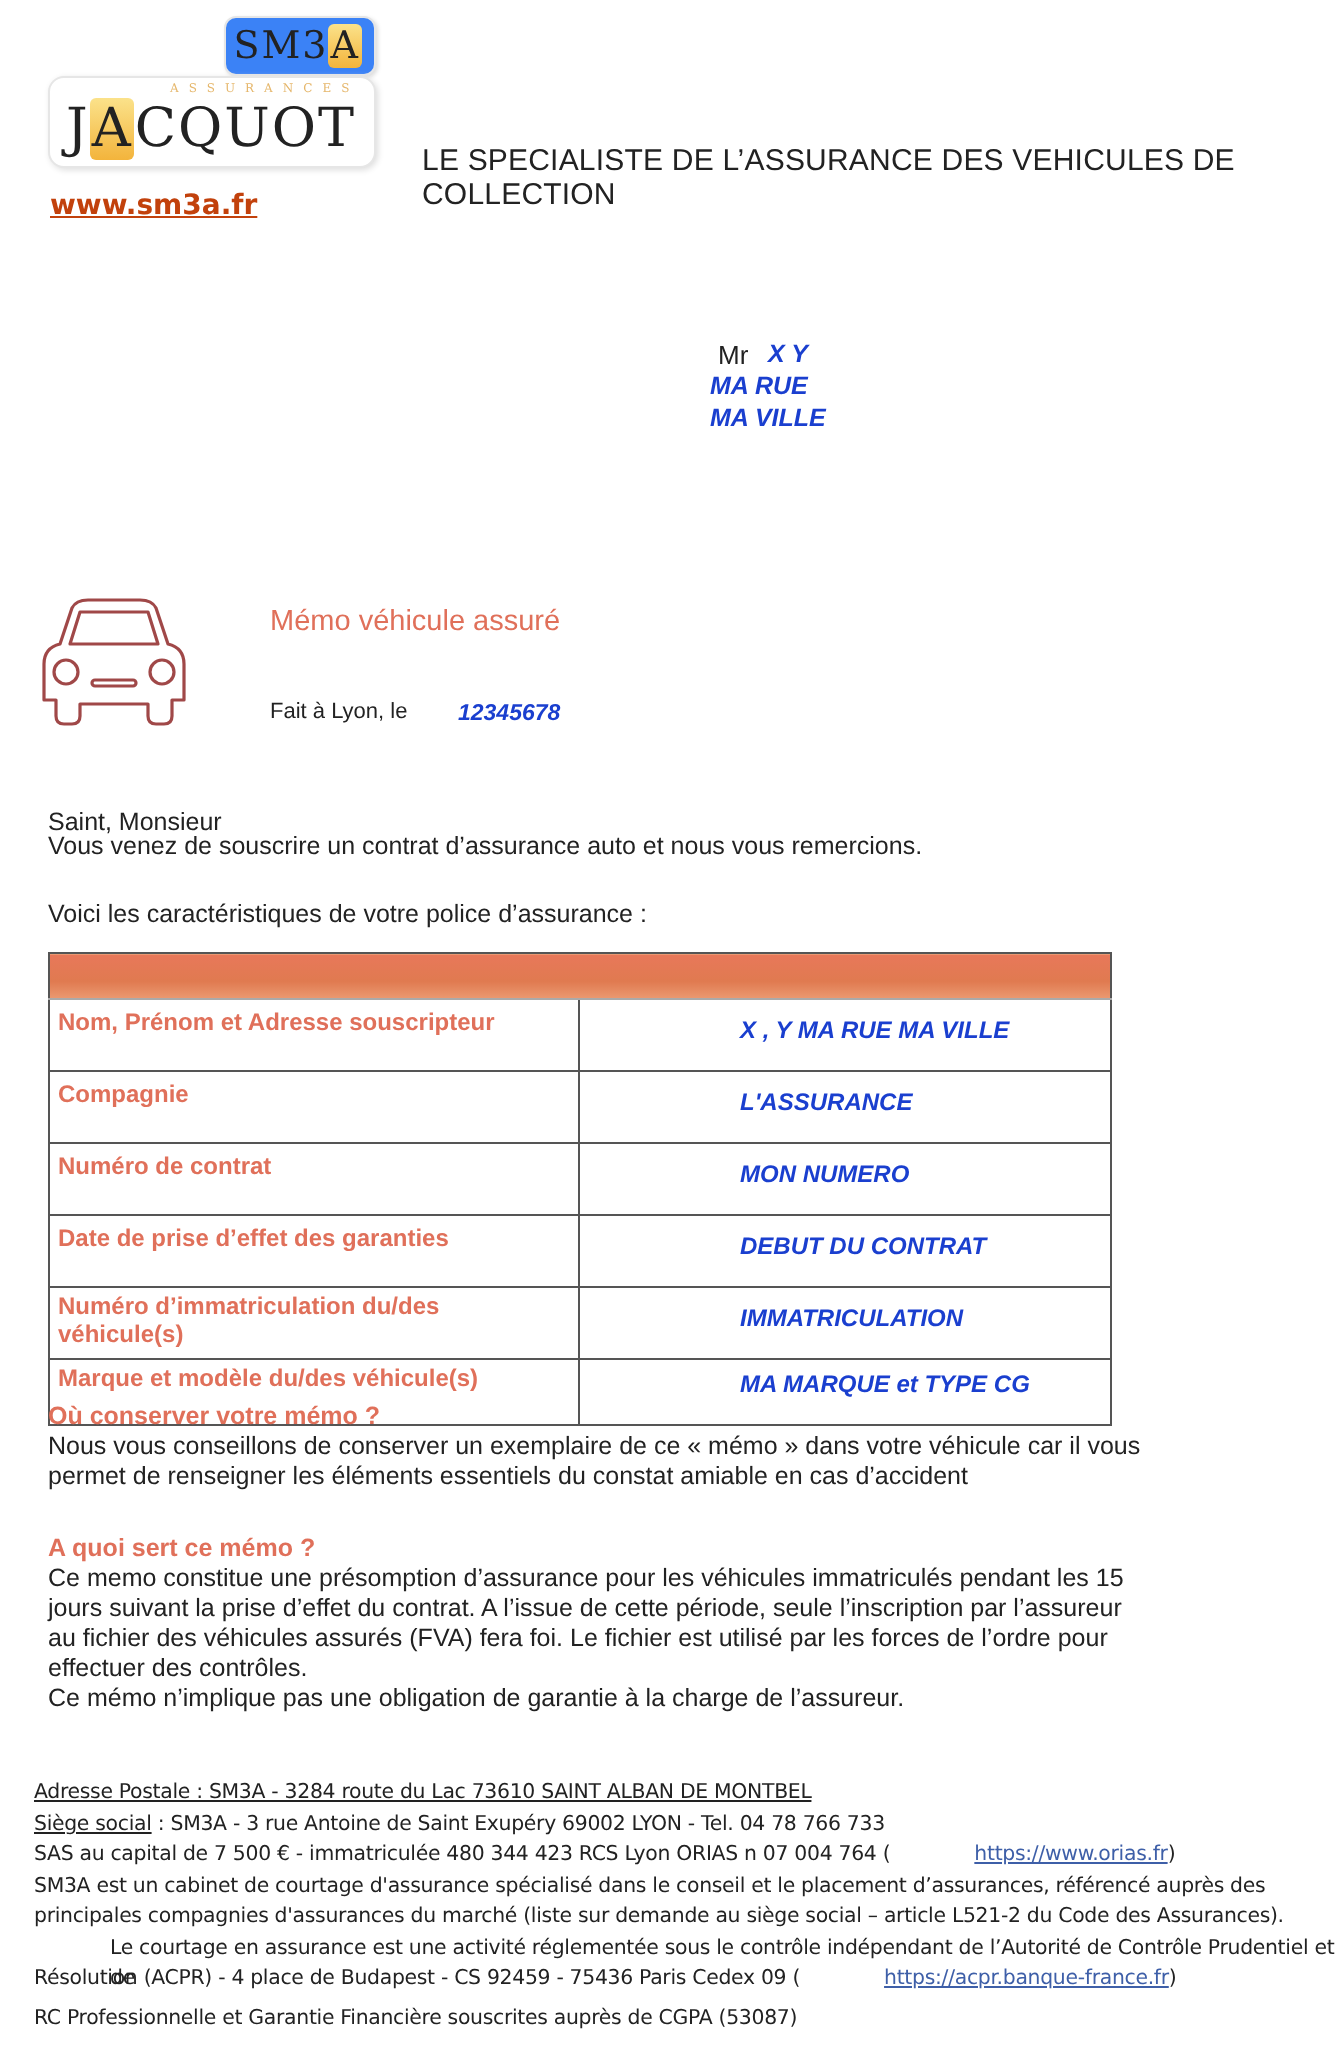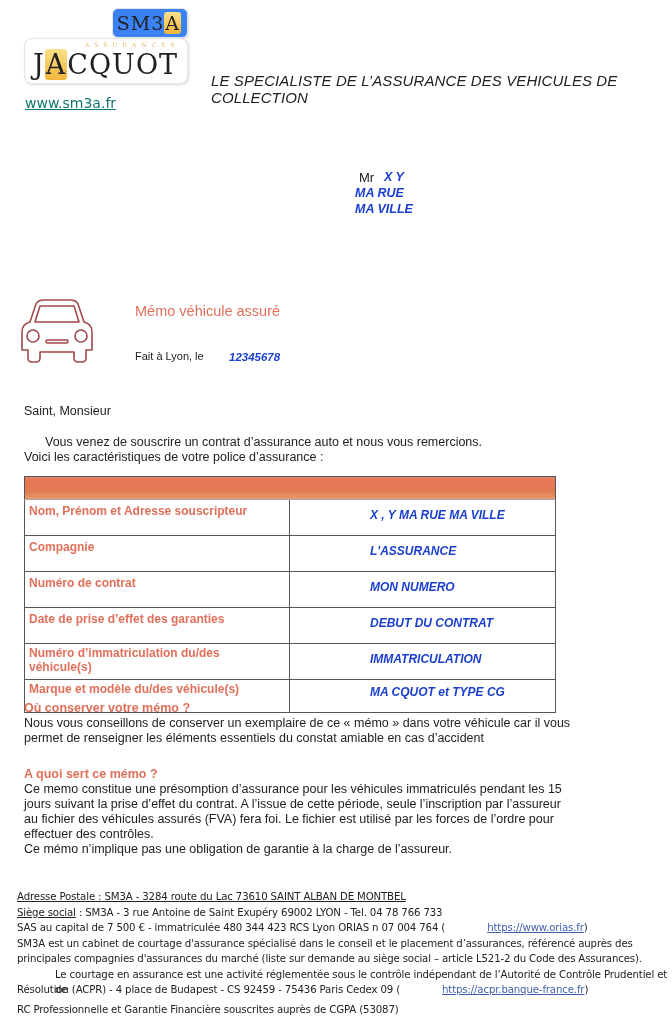--- a/index.html
+++ b/index.html
@@ -7,22 +7,22 @@
   .abs { position: absolute; }
 
   
   .logo-sm3a { left: 112px; top: 8px; width: 74px; height: 28px; border: 1px solid #e6e6e6; border-radius: 6px; box-shadow: 1px 1px 2px #ddd; background: #3b82f6; }
   .logo-sm3a span.t { position: absolute; right: 6px; top: 3px; font-family: "DejaVu Serif", serif; font-size: 19px; letter-spacing: 1px; color: #222; }
   .logo-sm3a span.t b { font-weight: normal; background: linear-gradient(#fbe28a, #f3b43c); border-radius: 3px; padding: 0 1px; }
   .logo-jac { left: 24px; top: 38px; width: 162px; height: 44px; border: 1px solid #e6e6e6; border-radius: 8px; box-shadow: 1px 1px 3px #ddd; background: #fff; }
   .logo-jac .ass { position: absolute; left: 60px; top: 2px; font-family: "DejaVu Serif", serif; font-size: 6px; letter-spacing: 5px; color: #e5b66a; }
   .logo-jac .name { position: absolute; left: 8px; top: 10px; font-family: "DejaVu Serif", serif; font-size: 27px; letter-spacing: 1px; color: #222; }
   .logo-jac .name b { font-weight: normal; background: linear-gradient(#fbe28a, #f3b43c); border-radius: 3px; padding: 0 1px; }
-  .site-link { left: 25px; top: 95px; font-size: 14px; color: #0f766e; text-decoration: underline; font-family: "DejaVu Sans", sans-serif; }
-  .tagline { left: 211px; top: 72px; font-size: 15px; font-style: italic; color: #222; letter-spacing: 0.1px; }
+  .site-link { left: 25px; top: 95px; font-size: 14px; color: #c2410c; text-decoration: underline; font-family: "DejaVu Sans", sans-serif; font-weight: bold; }
+  .tagline { left: 211px; top: 72px; font-size: 15px; color: #222; letter-spacing: 0.1px; }
 
   
   .rec { font-size: 12.5px; font-weight: bold; font-style: italic; color: #1a3fcf; }
   .mr { left: 359px; top: 170px; font-size: 13px; color: #222; }
 
   
   .car { left: 18px; top: 296px; width: 78px; height: 70px; }
   .memo-title { left: 135px; top: 303px; font-size: 14.5px; color: #e0705a; }
   .fait { left: 135px; top: 350px; font-size: 11px; color: #222; }
   .fait-date { left: 229px; top: 351px; font-size: 11.5px; font-weight: bold; font-style: italic; color: #1a3fcf; }
@@ -66,21 +66,21 @@
     <circle cx="15" cy="40" r="6"></circle>
     <circle cx="63" cy="40" r="6"></circle>
     <rect x="28" y="44" width="22" height="3" rx="1.5"></rect>
   </g>
 </svg>
 <div class="abs memo-title">Mémo véhicule assuré</div>
 <div class="abs fait">Fait à Lyon, le</div>
 <div class="abs fait-date">12345678</div>
 
 <div class="abs p" style="left:24px; top:404px;">Saint, Monsieur</div>
-<div class="abs p" style="left:24px; top:435px;margin-left:21px;">Vous venez de souscrire un contrat d’assurance auto et nous vous remercions.</div>
+<div class="abs p" style="left:24px; top:416px;">Vous venez de souscrire un contrat d’assurance auto et nous vous remercions.</div>
 <div class="abs p" style="left:24px; top:450px;">Voici les caractéristiques de votre police d’assurance :</div>
 
 <table class="memo">
   <tbody>
       <tr class="hdr">
         <td colspan="2"></td>
       </tr>
   <tr>
     <td class="lbl">Nom, Prénom et Adresse souscripteur</td>
     <td class="val">X , Y MA RUE MA VILLE</td>
@@ -96,21 +96,21 @@
   <tr>
     <td class="lbl">Date de prise d’effet des garanties</td>
     <td class="val">DEBUT DU CONTRAT</td>
   </tr>
   <tr>
     <td class="lbl" style="height:30px; padding-top:2px;">Numéro d’immatriculation du/des véhicule(s)</td>
     <td class="val" style="padding-top:8px;">IMMATRICULATION</td>
   </tr>
   <tr>
     <td class="lbl" style="height:26px; padding-top:2px;">Marque et modèle du/des véhicule(s)</td>
-    <td class="val" style="padding-top:5px;">MA CQUOT et TYPE CG</td>
+    <td class="val" style="padding-top:5px;">MA MARQUE et TYPE CG</td>
   </tr>
 </tbody>
   </table>
 
 <div class="abs h-red" style="left:24px; top:701px;">Où conserver votre mémo ?</div>
 <div class="abs p" style="left:24px; top:716px;">Nous vous conseillons de conserver un exemplaire de ce « mémo » dans votre véhicule car il vous</div>
 <div class="abs p" style="left:24px; top:731px;">permet de renseigner les éléments essentiels du constat amiable en cas d’accident</div>
 
 <div class="abs h-red" style="left:24px; top:767px;">A quoi sert ce mémo ?</div>
 <div class="abs p" style="left:24px; top:782px;">Ce memo constitue une présomption d’assurance pour les véhicules immatriculés pendant les 15</div>

